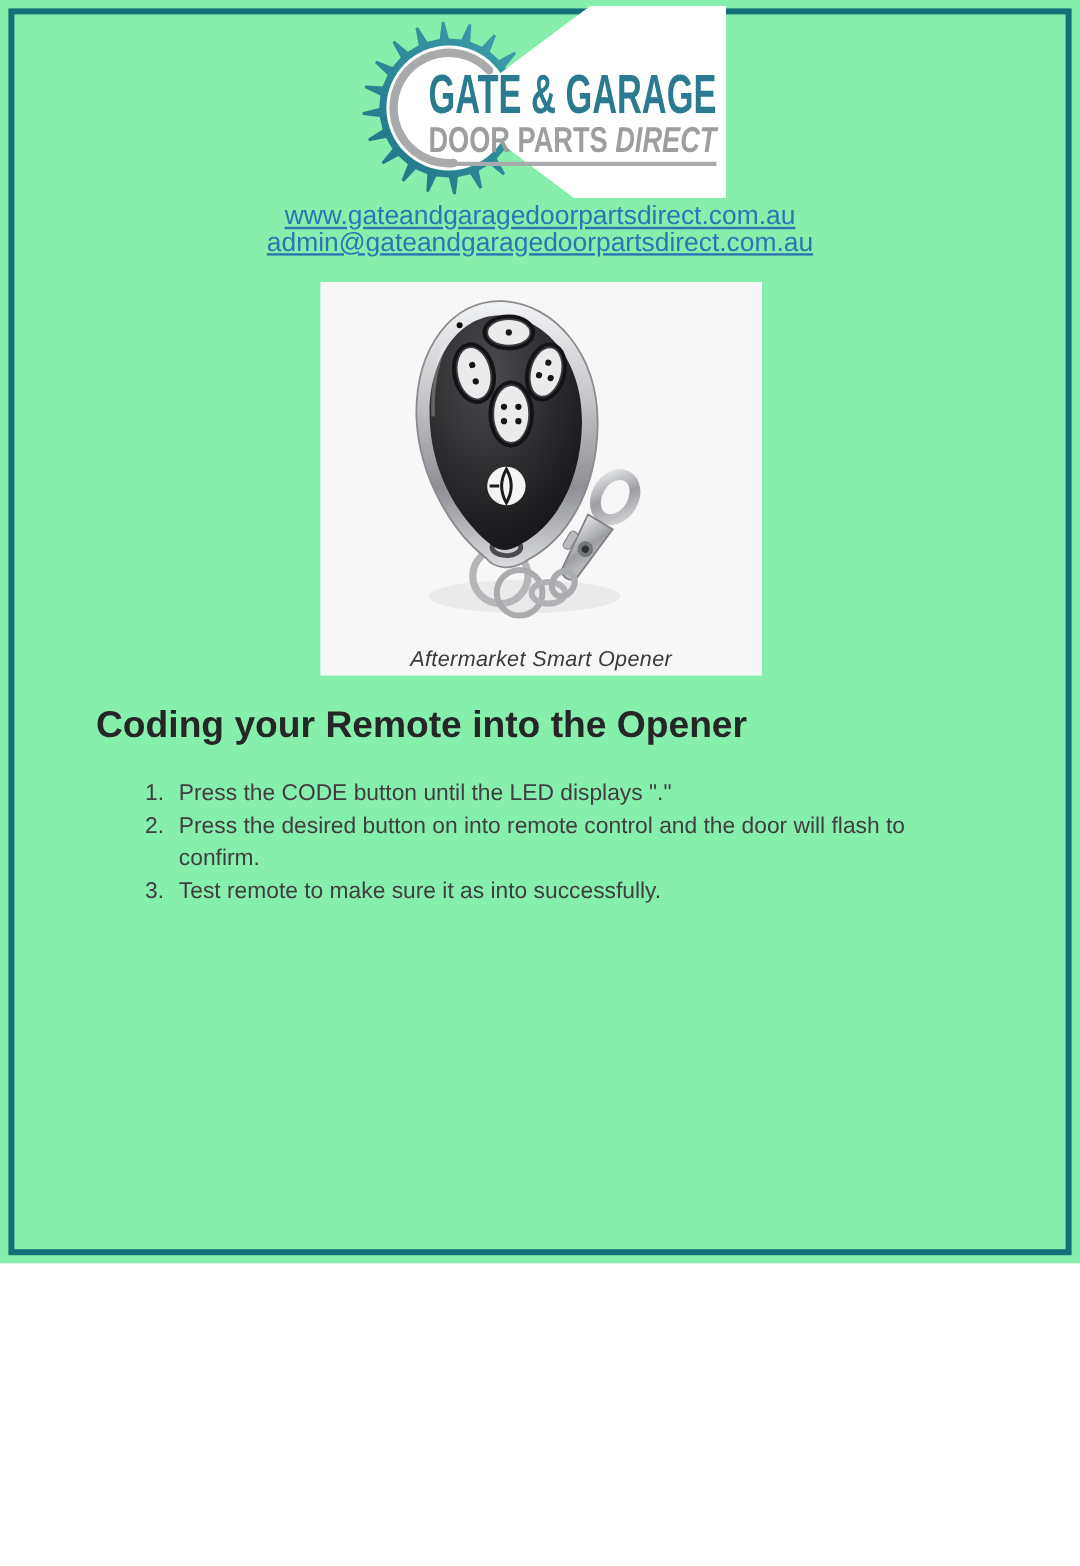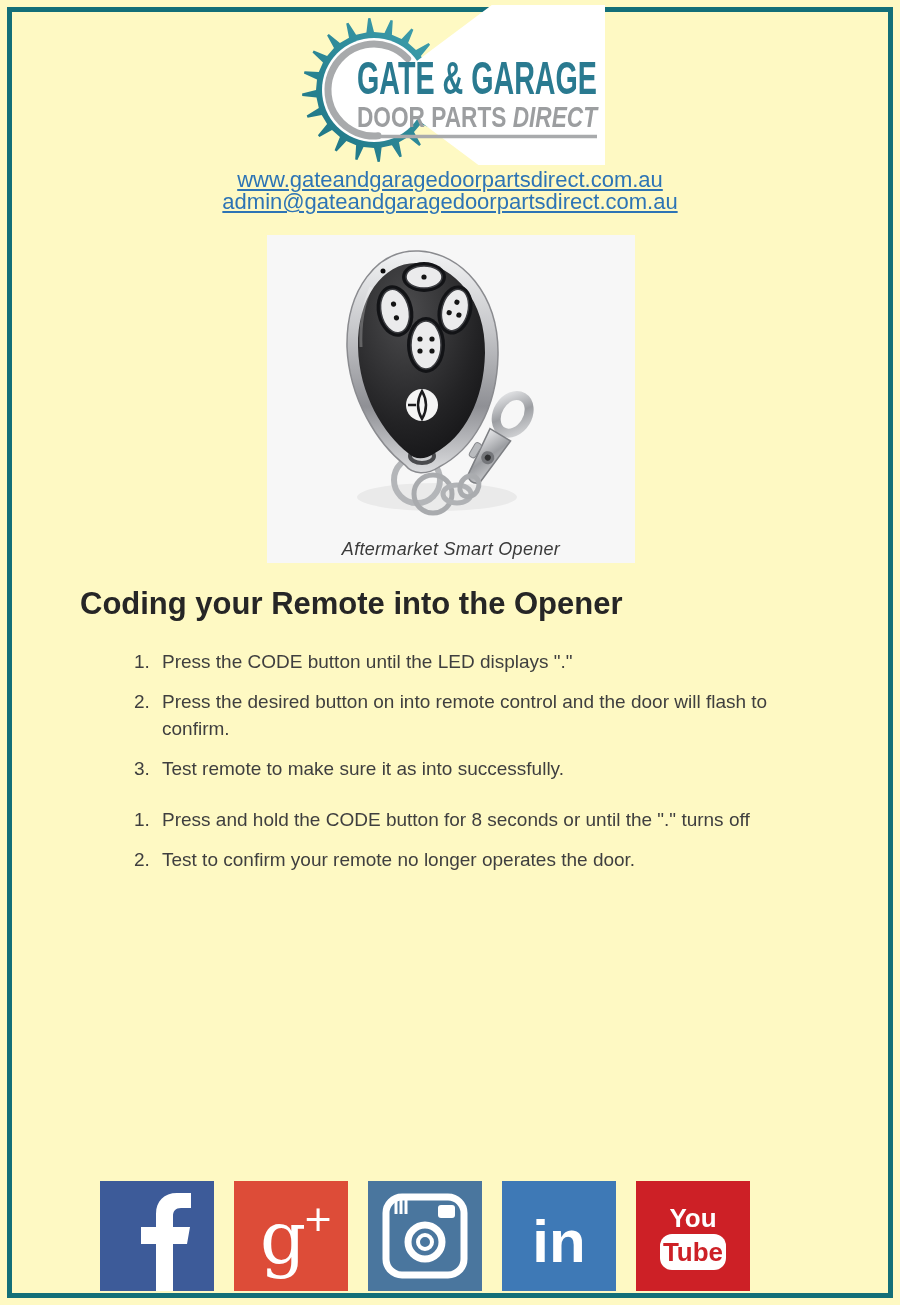--- a/index.html
+++ b/index.html
@@ -1,16 +1,16 @@
 <!DOCTYPE html>
 <html><head>
 <meta charset="utf-8">
 <style>
   html,body{margin:0;padding:0;background:#ffffff;}
-  .page{position:relative;width:900px;height:1305px;background:#fef9c3;overflow:hidden;
+  .page{position:relative;width:900px;height:1053px;background:#86efac;overflow:hidden;
         font-family:"Liberation Sans","DejaVu Sans",sans-serif;}
   .frame{position:absolute;inset:7px;border:5px solid #136f78;pointer-events:none;}
 
   
   .logo-svg{position:absolute;left:295px;top:5px;width:310px;height:160px;}
 
   
   .links{position:absolute;left:0;top:169px;width:900px;text-align:center;line-height:22px;font-size:22px;}
   .links a{color:#2d74b5;text-decoration:underline;cursor:pointer;display:block;}
 
@@ -20,21 +20,21 @@
   .caption{position:absolute;left:0;bottom:3px;width:100%;text-align:center;
            font-style:italic;font-size:18px;color:#3a3a3a;letter-spacing:0.3px;}
 
   
   .section{position:absolute;left:80px;width:740px;}
   .sec1{top:588px;}
   .sec2{top:777px;}
   .section h2{margin:0;font-size:31px;line-height:31px;color:#262626;font-weight:bold;}
   .section ol{margin:29px 0 0 0;padding:0 0 0 62px;width:668px;
               font-size:19px;line-height:27px;color:#3f3f3f;}
-  .section li{padding-left:7px;margin:13px;}
+  .section li{padding-left:7px;margin:0;}
 
   
   .social{position:absolute;left:100px;top:1181px;display:flex;gap:20px;}
   .tile{display:block;width:114px;height:110px;cursor:pointer;}
   .tile svg{display:block;width:114px;height:110px;}
 </style>
 </head>
 <body>
 
 <div class="page">
@@ -149,24 +149,20 @@
   <section class="section sec1">
     <h2>Coding your Remote into the Opener</h2>
     <ol>
       <li>Press the CODE button until the LED displays "."</li>
       <li>Press the desired button on into remote control and the door will flash to confirm.</li>
       <li>Test remote to make sure it as into successfully.</li>
     </ol>
   </section>
 
   <section class="section sec2">
-    <ol>
-      <li>Press and hold the CODE button for 8 seconds or until the "." turns off</li>
-      <li>Test to confirm your remote no longer operates the door.</li>
-    </ol>
   </section>
 
   <footer class="social">
 
     <a class="tile">
       <svg viewBox="0 0 114 110">
         <rect width="114" height="110" fill="#3d5b99"></rect>
         <path fill="#ffffff" d="M73,110 V63 h14 l3,-17 H73 V35 c0,-5 2.5,-8 8,-8 h10 V12 h-14
                  c-13,0 -21,8 -21,21 v13 H41 v17 h15 v47 Z"></path>
       </svg>

